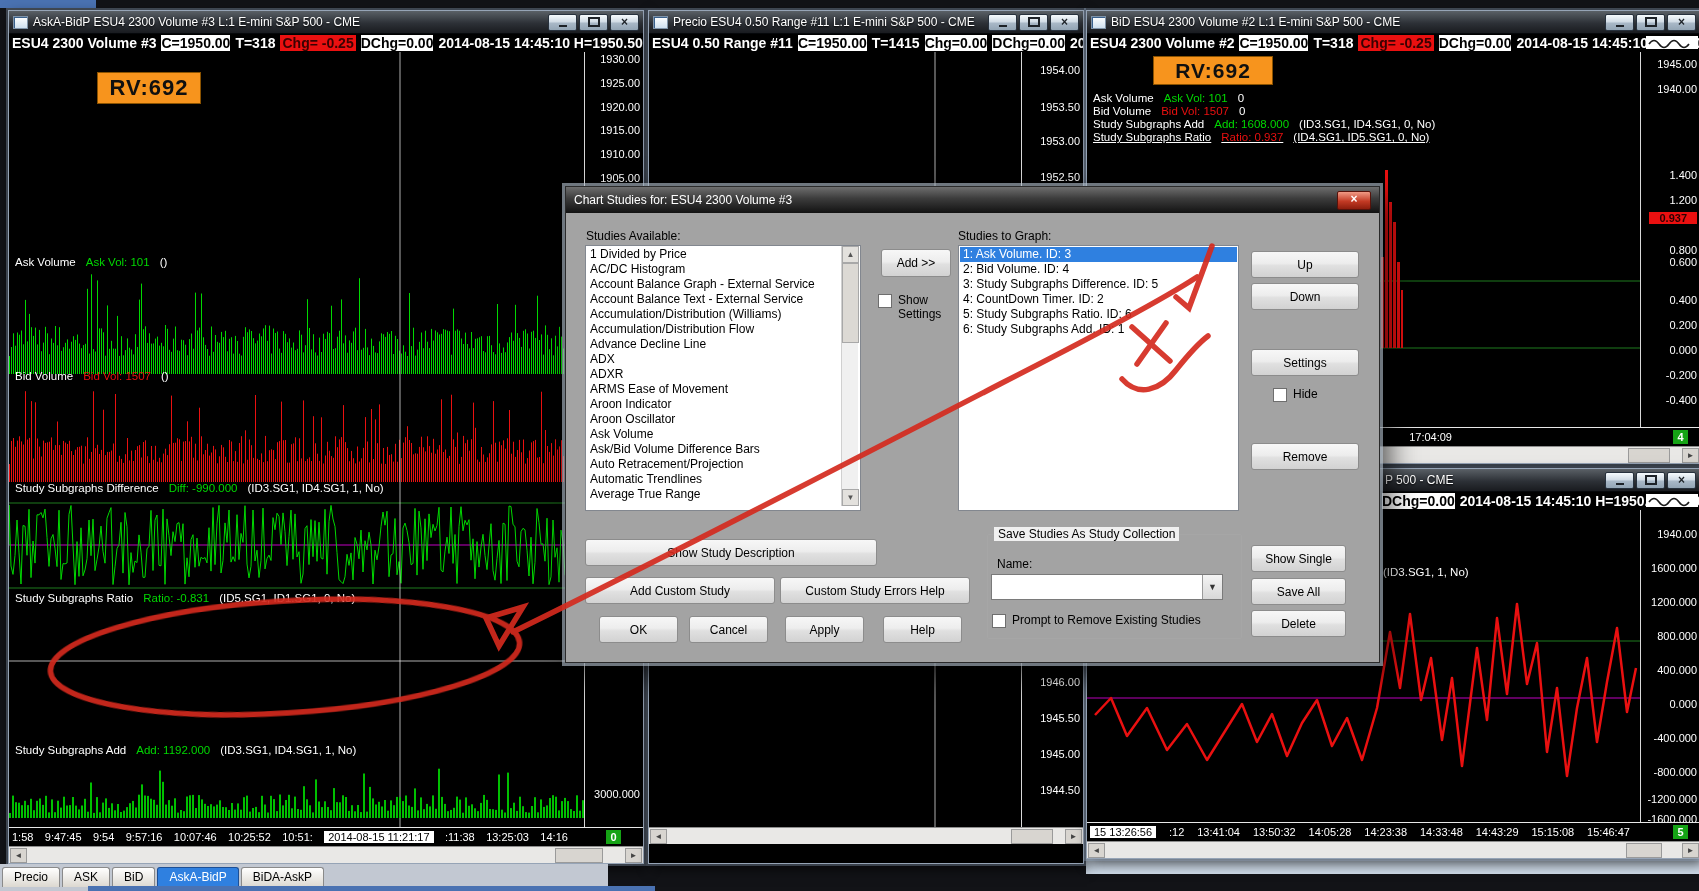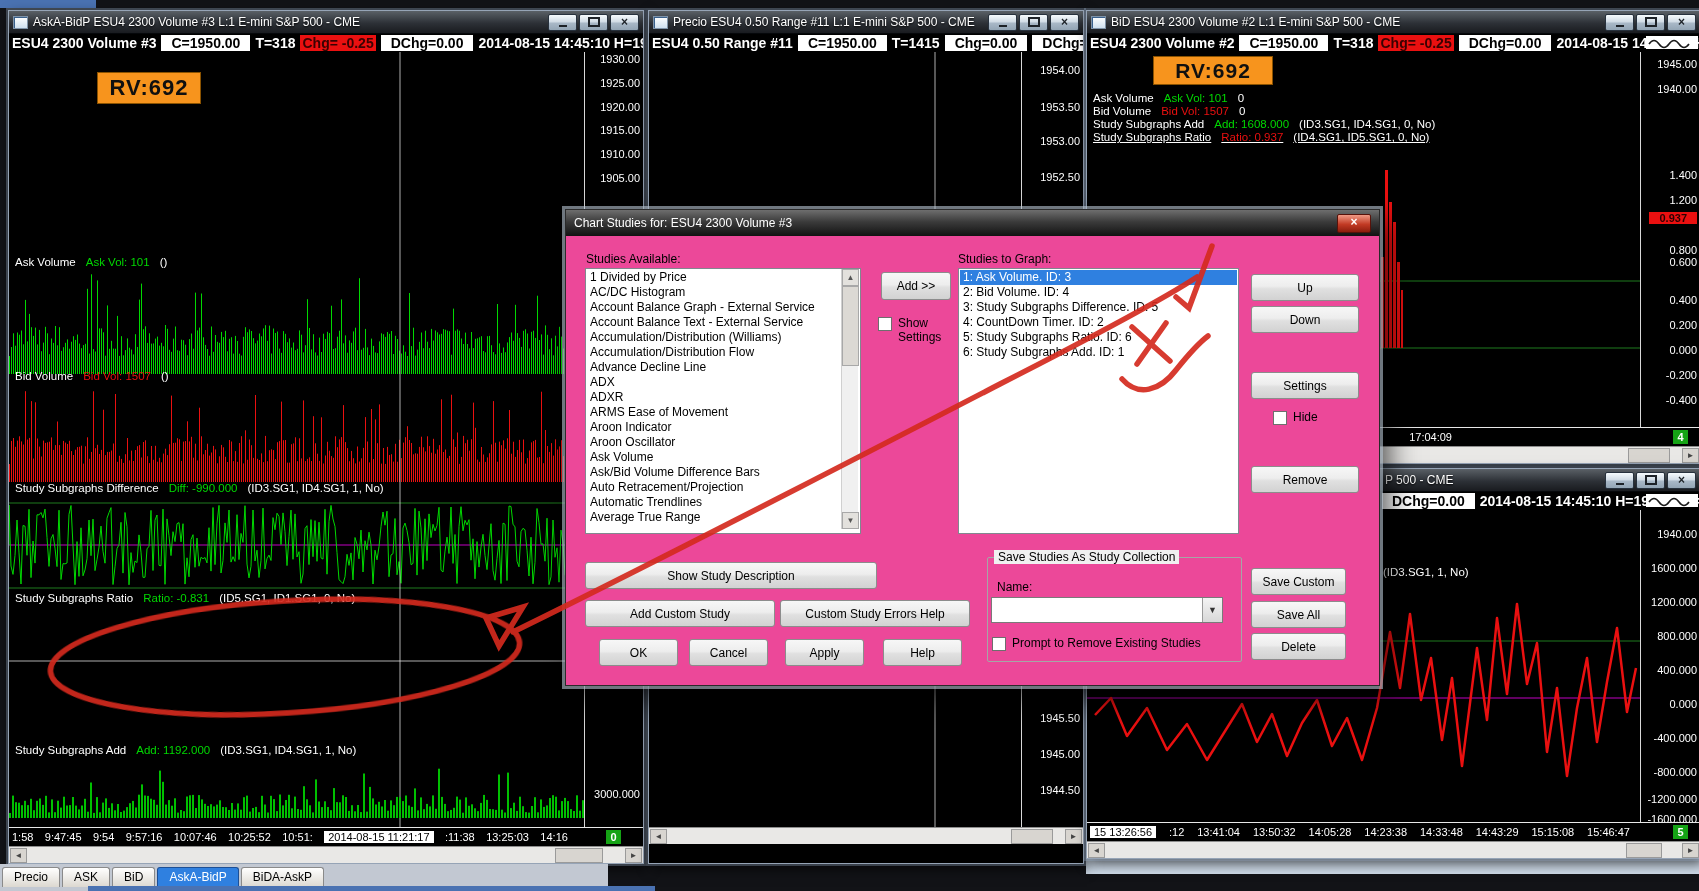--- a/index.html
+++ b/index.html
@@ -17,21 +17,21 @@
   .ttext{color:#fff;font-size:12px;white-space:nowrap;overflow:hidden;flex:1 1 auto;text-shadow:0 1px 2px #000}
   .wbtns{display:flex;gap:2px;flex:0 0 auto}
   .wbtn{width:27px;height:15px;border:1px solid #27313d;border-radius:2px;
         background:linear-gradient(#f6fafd,#cfdae4 48%,#aab9c8 52%,#93a5b5);
         display:flex;align-items:center;justify-content:center}
   .g-min{width:8px;height:2px;background:#1d2228;margin-top:7px}
   .g-max{width:8px;height:6px;border:2px solid #1d2228}
   .g-x{color:#1d2228;font-weight:700;font-size:12px;line-height:1}
   .chead{height:18px;background:#000;color:#fff;font-size:14px;font-weight:700;
          display:flex;align-items:center;gap:5px;padding:0 3px;white-space:nowrap;overflow:hidden;position:relative}
-  .wbox{background:#fff;color:#000;padding:0 10px}
+  .wbox{background:#fff;color:#000;padding:0 0}
   .rbox{background:#ea1010;color:#3a0202;padding:0 2px}
   .scrbox{position:absolute;right:2px;top:2px;width:52px;height:13px;background:#fff}
   .cbody{position:relative;background:#000;overflow:hidden}
   .cbody svg.chart{position:absolute;left:0;top:0}
   .pscale{position:absolute;top:0;bottom:0;border-left:1px solid #d9d9d9;color:#fff;font-size:11px}
   .plab{position:absolute;right:3px;white-space:nowrap}
   .plab.redbox{background:#ea1010;color:#2b0000;font-weight:700;padding:0 10px}
   .stwrap{position:absolute;inset:0;pointer-events:none}
   .stl{position:absolute;left:6px;color:#fff;font-size:11.5px;white-space:nowrap}
   .stl .sv{margin:0 10px}
@@ -45,21 +45,21 @@
   .tlab{white-space:nowrap}
   .tlab.hl{background:#fff;color:#000;padding:0 4px}
   .badge{position:absolute;top:2px;width:15px;height:14px;background:#15a315;color:#fff;
          font-weight:700;font-size:11px;text-align:center;line-height:14px}
   .sbar{height:16px;background:#e9e8e6;position:relative;border-top:1px solid #8d8d8d}
   .sarr{position:absolute;top:1px;width:15px;height:13px;background:#d8d5d0;border:1px solid #9a9a9a;
         color:#444;font-size:8px;text-align:center;line-height:13px}
   .sthumb{position:absolute;top:1px;height:13px;background:#d8d5d0;border:1px solid #9a9a9a}
 
   
-  .dlg{position:absolute;left:565px;top:209px;width:813px;height:475px;background:#ec4899;
+  .dlg{position:absolute;left:565px;top:186px;width:813px;height:475px;background:#a3a3a3;
        border:1px solid #2a2a2a;z-index:20;font-size:12px;color:#000;
        box-shadow:0 0 0 3px rgba(185,198,212,.6),8px 12px 28px rgba(0,0,0,.7)}
   .dtbar{height:26px;background:linear-gradient(#6e6e6e,#3b3b3b 45%,#121212);color:#fff;
          display:flex;align-items:center;padding:0 8px;font-size:12px}
   .dclose{margin-left:auto;width:32px;height:17px;border:1px solid #58120a;border-radius:2px;
           background:linear-gradient(#f09a85,#c23a24 55%,#8d1d0d);color:#fff;font-weight:700;
           font-size:12px;line-height:15px;text-align:center}
   .dlabel{position:absolute;white-space:nowrap}
   .lbox{position:absolute;background:#fff;border:1px solid #82878f;overflow:hidden;padding:1px}
   .lbi{height:15px;line-height:15px;padding:0 3px;white-space:nowrap}
@@ -1198,21 +1198,21 @@
   </div>
   <div class="dlabel" style="left:431px;top:370px">Name:</div>
   <div class="combo" style="left:425px;top:387px;width:230px;height:24px">
     <span class="cval"></span>
     <span class="carr">▼</span>
   </div>
   <div class="cbrow" style="left:426px;top:426px">
     <span class="cb"></span>
     <span>Prompt to Remove Existing Studies</span>
   </div>
-  <div class="btn" style="left:685px;top:358px;width:93px;height:25px">Save Custom</div>
+  <div class="btn" style="left:685px;top:358px;width:93px;height:25px">Show Single</div>
   <div class="btn" style="left:685px;top:391px;width:93px;height:25px">Save All</div>
   <div class="btn" style="left:685px;top:423px;width:93px;height:25px">Delete</div>
 
   <div class="btn" style="left:33px;top:429px;width:77px;height:25px">OK</div>
   <div class="btn" style="left:123px;top:429px;width:77px;height:25px">Cancel</div>
   <div class="btn" style="left:219px;top:429px;width:77px;height:25px">Apply</div>
   <div class="btn" style="left:317px;top:429px;width:77px;height:25px">Help</div>
 </div>
 
 <div class="tabbar">

